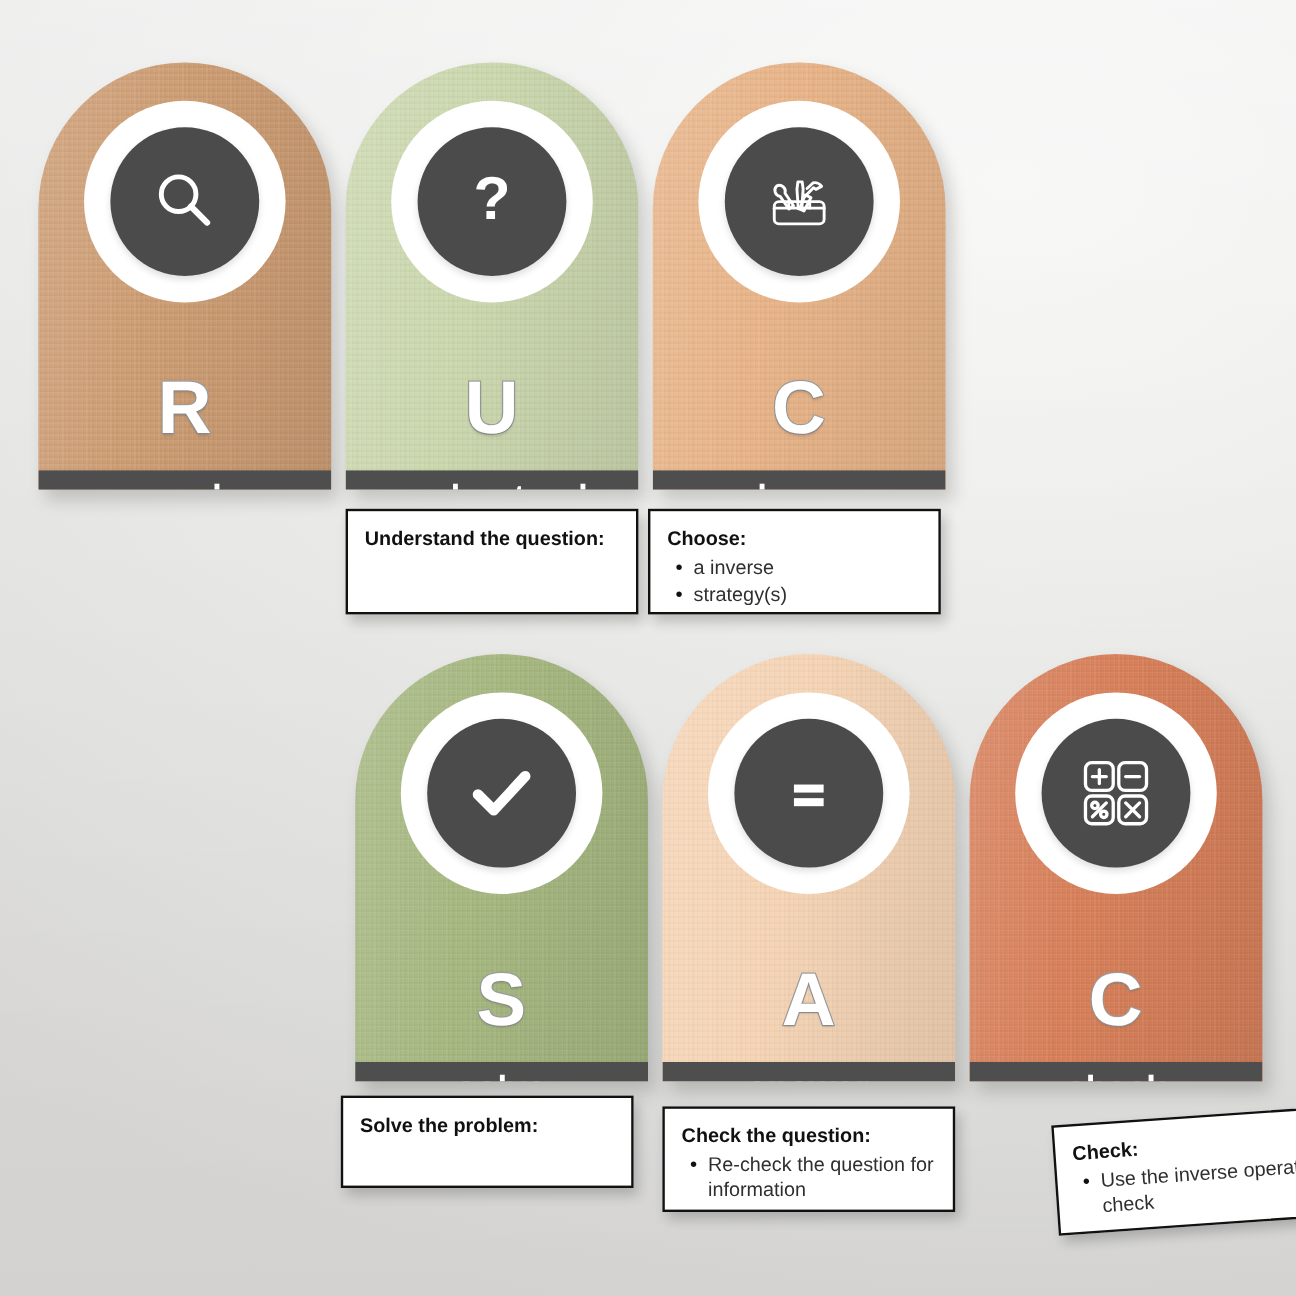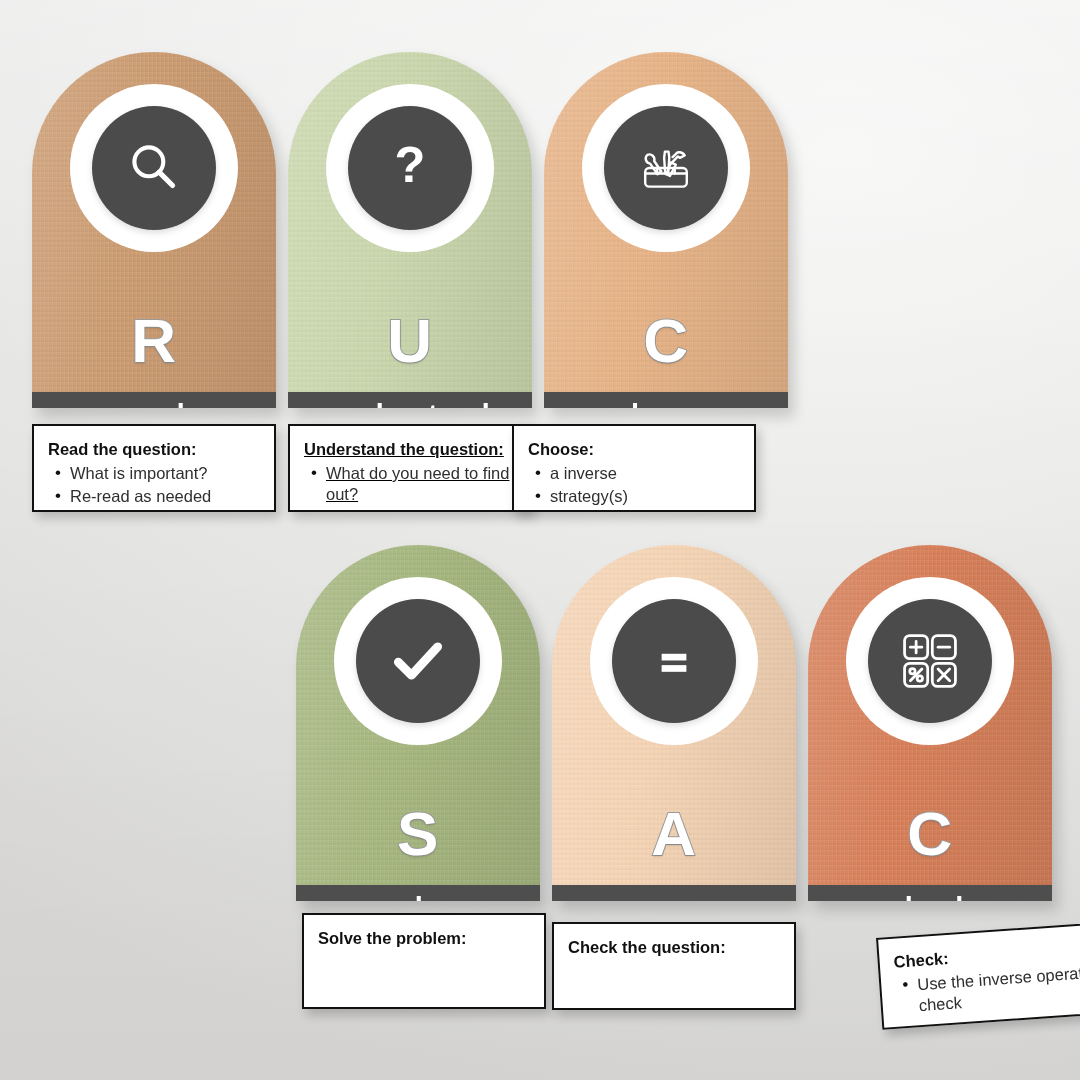--- a/index.html
+++ b/index.html
@@ -159,51 +159,39 @@
         </svg>
       </div>
     </div>
     <div class="big-letter" style="top:258px; font-size:62px;">R</div>
     <div class="name-band" style="top:340px; height:46px;">
       <span style="font-size:29px;">read</span>
     </div>
 
   </div>
 
-  <div class="info-card" style="left:32px; top:424px; width:244px; height:88px;">
-    <div class="info-inner">
-      <div class="info-title">Read the question:</div>
-      <ul class="info-list">
-        <li>What is important?</li>
-        <li>Re-read as needed</li>
-      </ul>
-    </div>
-  </div>
 
   <div class="arch-card" style="left:288px; top:52px; width:244px; height:356px; background:#cbd8ae;">
     <div class="halo" style="top:32px; width:168px; height:168px;">
       <div class="disc" style="width:124px;height:124px;">
         <svg width="66" height="66" viewBox="0 0 64 64">
           <text x="32" y="46" text-anchor="middle" font-family="Liberation Sans, sans-serif" font-size="49" font-weight="700" fill="#ffffff">?</text>
         </svg>
       </div>
     </div>
     <div class="big-letter" style="top:258px; font-size:62px;">U</div>
     <div class="name-band" style="top:340px; height:46px;">
       <span style="font-size:29px;">understand</span>
     </div>
 
   </div>
 
-  <div class="info-card" style="left:288px; top:424px; width:244px; height:88px;text-decoration:underline;">
+  <div class="info-card" style="left:288px; top:424px; width:244px; height:88px;">
     <div class="info-inner">
       <div class="info-title">Understand the question:</div>
-      <ul class="info-list">
-        <li>What do you need to find out?</li>
-      </ul>
     </div>
   </div>
 
   <div class="arch-card" style="left:544px; top:52px; width:244px; height:356px; background:#e8b488;">
     <div class="halo" style="top:32px; width:168px; height:168px;">
       <div class="disc" style="width:124px;height:124px;">
         <svg width="70" height="70" viewBox="0 0 64 64" fill="none" stroke="#ffffff" stroke-width="2.2" stroke-linecap="round" stroke-linejoin="round">
 
           <path d="M15 20 a4.6 4.6 0 0 1 6.2 5.6 l6.5 9.6 -3.6 2.4 -6.6 -9.6 A4.6 4.6 0 0 1 15 20z"></path>
 
@@ -218,21 +206,21 @@
         </svg>
       </div>
     </div>
     <div class="big-letter" style="top:258px; font-size:62px;">C</div>
     <div class="name-band" style="top:340px; height:46px;">
       <span style="font-size:29px;">choose</span>
     </div>
 
   </div>
 
-  <div class="info-card" style="left:512px; top:424px; width:244px; height:88px;">
+  <div class="info-card" style="left:540px; top:424px; width:244px; height:88px;">
     <div class="info-inner">
       <div class="info-title">Choose:</div>
       <ul class="info-list">
         <li>a inverse</li>
         <li>strategy(s)</li>
       </ul>
     </div>
   </div>
 
   <div class="arch-card" style="left:296px; top:545px; width:244px; height:356px; background:#a7b881;">
@@ -243,21 +231,21 @@
         </svg>
       </div>
     </div>
     <div class="big-letter" style="top:258px; font-size:62px;">S</div>
     <div class="name-band" style="top:340px; height:46px;">
       <span style="font-size:29px;">solve</span>
     </div>
 
   </div>
 
-  <div class="info-card" style="left:302px; top:913px; width:244px; height:96px;">
+  <div class="info-card" style="left:284px; top:913px; width:244px; height:77px;">
     <div class="info-inner">
       <div class="info-title">Solve the problem:</div>
     </div>
   </div>
 
   <div class="arch-card" style="left:552px; top:545px; width:244px; height:356px; background:#f6d5b6;">
     <div class="halo" style="top:32px; width:168px; height:168px;">
       <div class="disc" style="width:124px;height:124px;">
         <svg width="66" height="66" viewBox="0 0 64 64">
           <rect x="20" y="25" width="24" height="6.5" fill="#ffffff"></rect>
@@ -268,20 +256,23 @@
     <div class="big-letter" style="top:258px; font-size:62px;">A</div>
     <div class="name-band" style="top:340px; height:46px;">
       <span style="font-size:29px;">answer</span>
     </div>
 
   </div>
 
   <div class="info-card" style="left:552px; top:922px; width:244px; height:88px;">
     <div class="info-inner">
       <div class="info-title">Check the question:</div>
+      <ul class="info-list">
+        <li>Re-check the question for information</li>
+      </ul>
     </div>
   </div>
 
   <div class="arch-card" style="left:808px; top:545px; width:244px; height:356px; background:#d8805a;">
     <div class="halo" style="top:32px; width:168px; height:168px;">
       <div class="disc" style="width:124px;height:124px;">
         <svg width="74" height="74" viewBox="0 0 64 64" fill="none" stroke="#ffffff" stroke-width="2.4" stroke-linecap="round">
           <rect x="10" y="10" width="20" height="20" rx="4.5"></rect>
           <rect x="34" y="10" width="20" height="20" rx="4.5"></rect>
           <rect x="10" y="34" width="20" height="20" rx="4.5"></rect>

